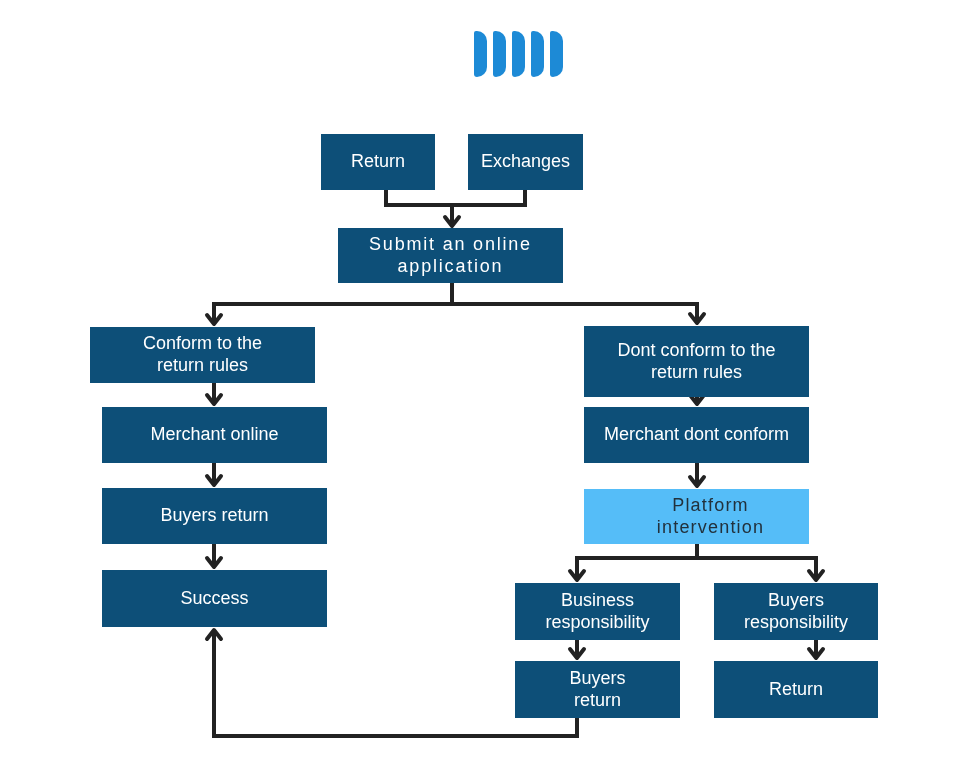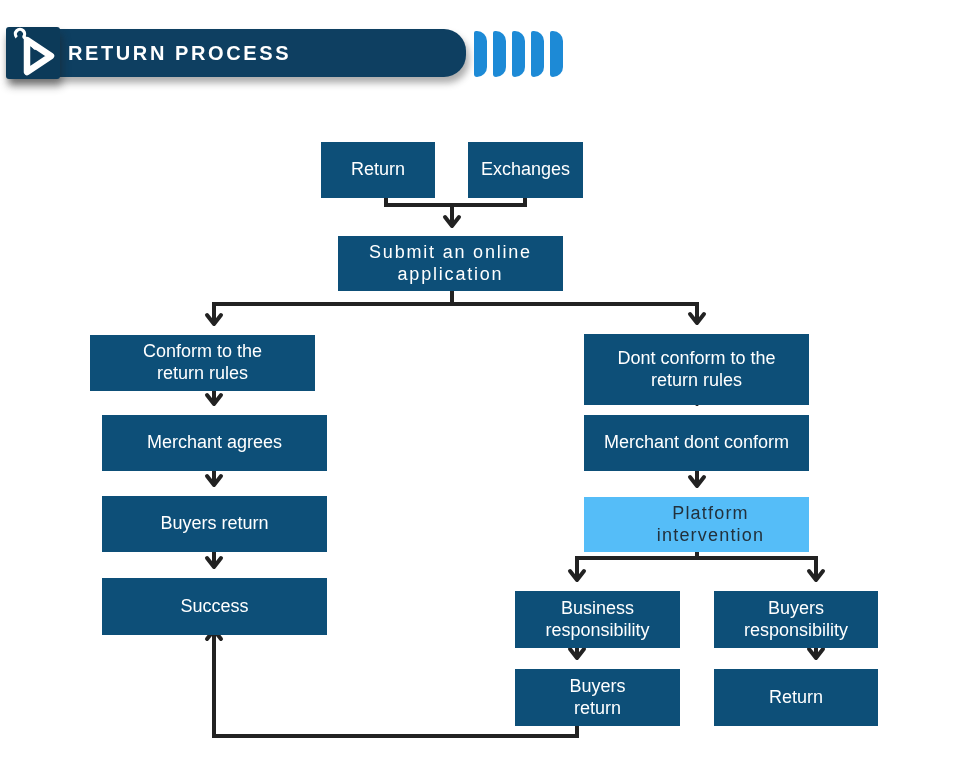--- a/index.html
+++ b/index.html
@@ -56,44 +56,33 @@
   .connector-head{stroke:var(--connector);stroke-width:4;fill:none;}
 
   .node{
     position:absolute;
     background:var(--node-bg);
     color:var(--node-text);
     display:flex;align-items:center;justify-content:center;
     text-align:center;
     font-size:18px;line-height:1.22;
     white-space:pre-line;
-    margin-top:8px;
   }
   .node--spaced{letter-spacing:1.8px;}
   .node--highlight{
     background:var(--hl-bg);
     color:var(--hl-text);
     letter-spacing:1.2px;
     padding-left:28px;
   }
 </style>
 </head>
 <body>
 
 <div class="header">
-  <div class="title-bar">
-    <div class="logo-chip">
-      <svg width="54" height="52" viewBox="0 0 54 52" aria-hidden="true">
-        <path d="M21 13 L45 29 L21 45 Z" fill="none" stroke="#ffffff" stroke-width="6.5" stroke-linejoin="round"></path>
-        <path d="M29 21 L18 10" stroke="#ffffff" stroke-width="3.4" stroke-linecap="round" fill="none"></path>
-        <circle cx="14" cy="7" r="4.6" fill="none" stroke="#ffffff" stroke-width="3.2" stroke-dasharray="21 7.9" transform="rotate(135 14 7)"></circle>
-      </svg>
-    </div>
-    <div class="page-title">RETURN PROCESS</div>
-  </div>
   <div class="chevrons">
     <div class="chev"></div>
     <div class="chev"></div>
     <div class="chev"></div>
     <div class="chev"></div>
     <div class="chev"></div>
   </div>
 </div>
 
 <svg class="connector-layer" width="960" height="777" viewBox="0 0 960 777" aria-hidden="true">
@@ -132,21 +121,21 @@
 <div class="node" style="left:321px;top:134px;width:114px;height:56px">Return</div>
 
 <div class="node" style="left:468px;top:134px;width:115px;height:56px">Exchanges</div>
 
 <div class="node node--spaced" style="left:338px;top:228px;width:225px;height:55px">Submit an online
 application</div>
 
 <div class="node" style="left:90px;top:327px;width:225px;height:56px">Conform to the
 return rules</div>
 
-<div class="node" style="left:102px;top:407px;width:225px;height:56px">Merchant agrees</div>
+<div class="node" style="left:102px;top:407px;width:225px;height:56px">Merchant online</div>
 
 <div class="node" style="left:102px;top:488px;width:225px;height:56px">Buyers return</div>
 
 <div class="node" style="left:102px;top:570px;width:225px;height:57px">Success</div>
 
 <div class="node" style="left:584px;top:326px;width:225px;height:71px">Dont conform to the
 return rules</div>
 
 <div class="node" style="left:584px;top:407px;width:225px;height:56px">Merchant dont conform</div>
 

